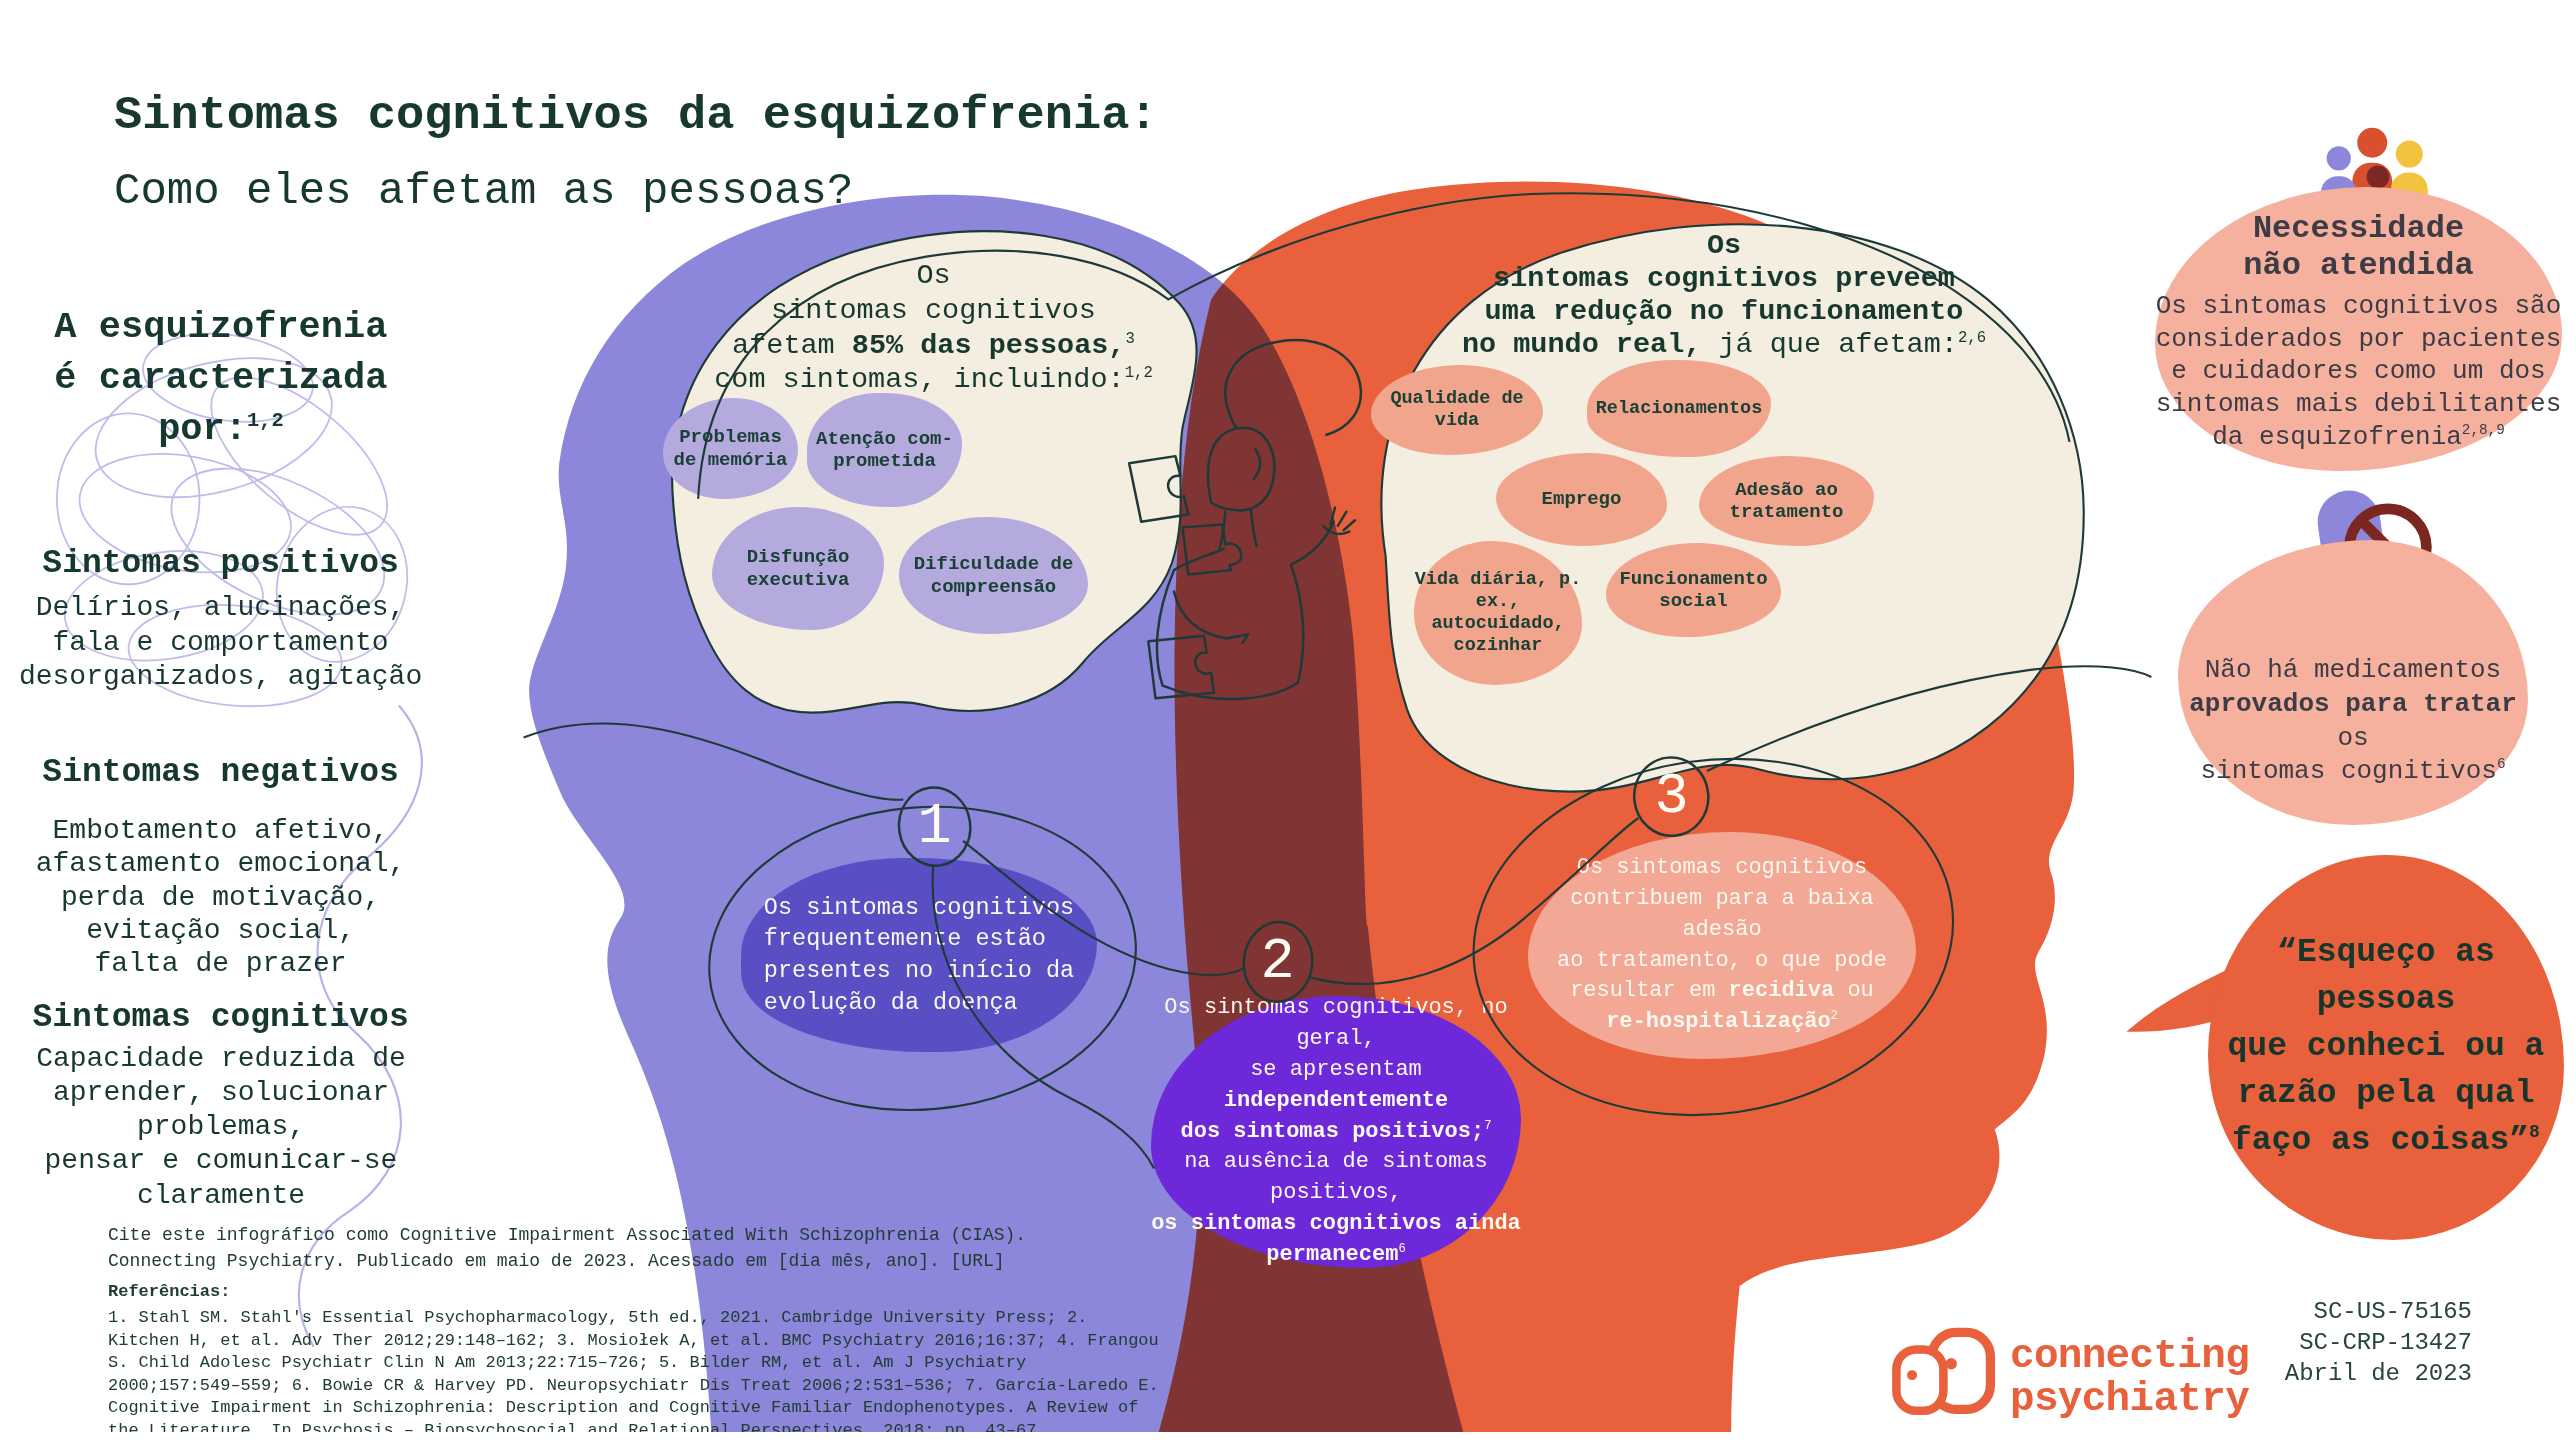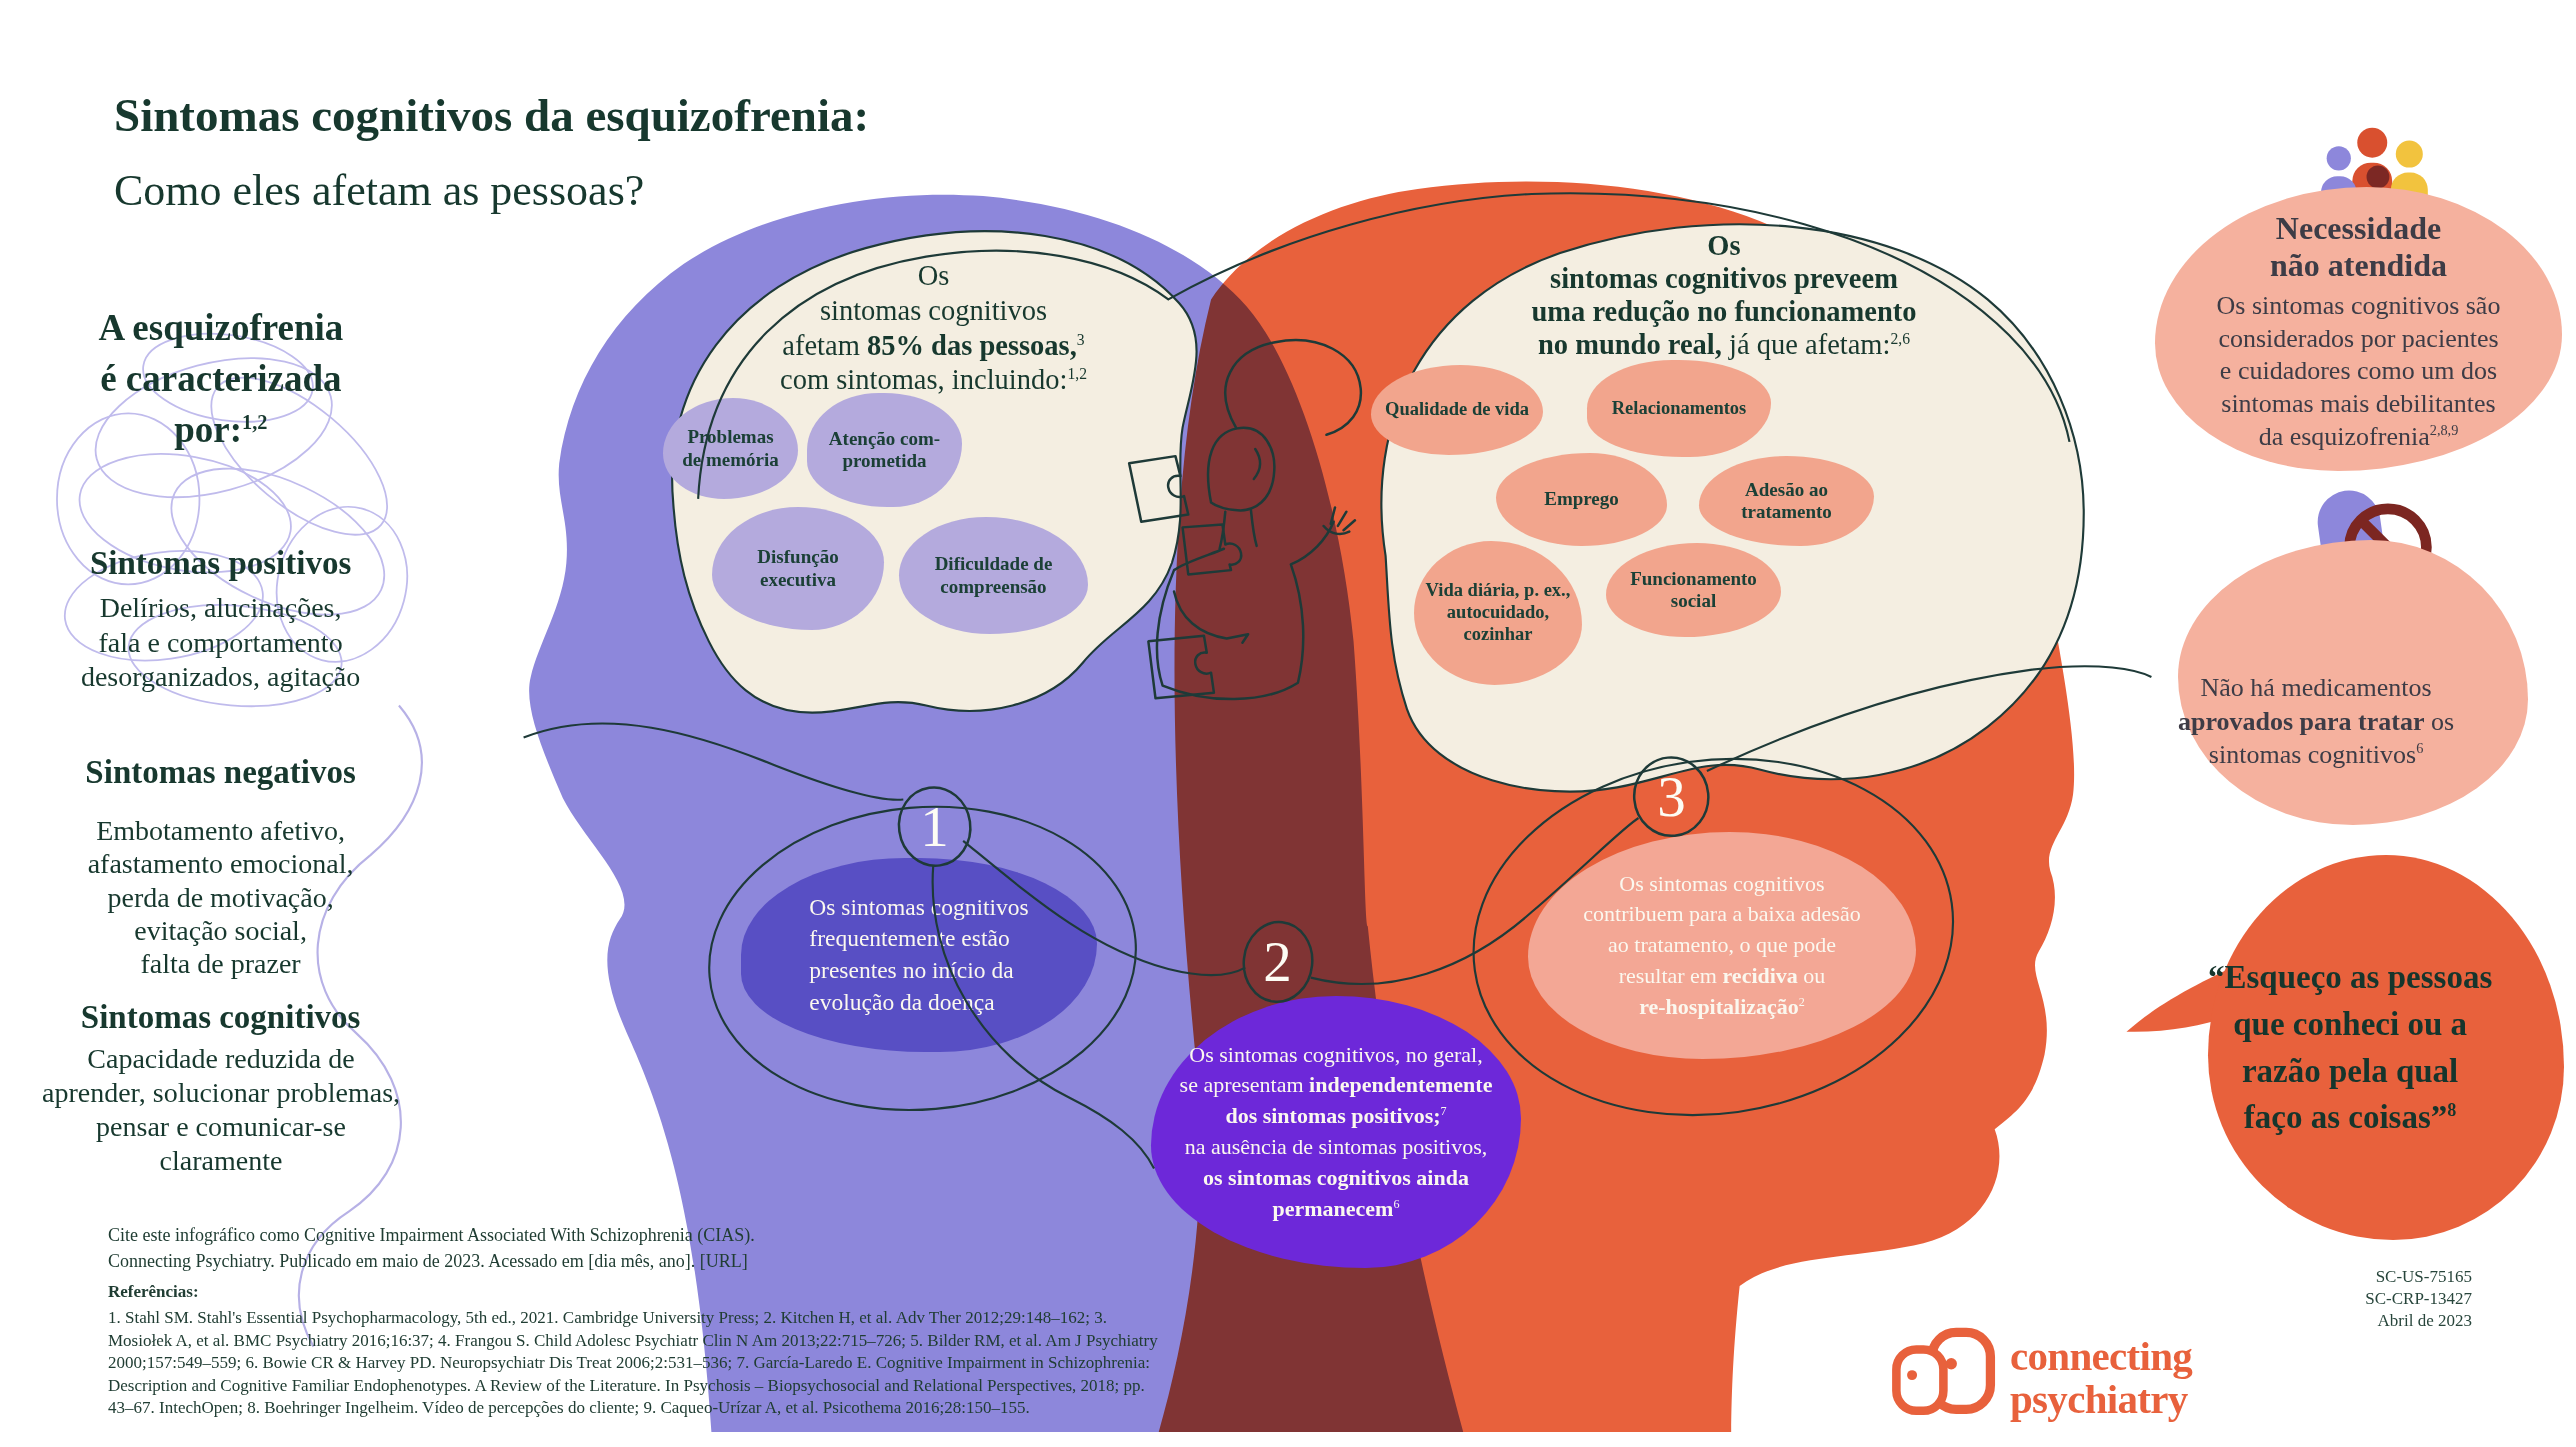--- a/index.html
+++ b/index.html
@@ -1,17 +1,17 @@
 <!DOCTYPE html>
 <html style="font-size:11.4px"><head>
 <meta charset="utf-8">
 <style>
   html,body{margin:0;padding:0;background:#fff}
   .page{position:relative;width:2576px;height:1432px;background:#ffffff;overflow:hidden;
-        font-family:Liberation Serif, serif;color:#17382e}
+        font-family:Liberation Mono, monospace;color:#17382e}
   .abs{position:absolute}
   .pl{white-space:pre-line}
   .b{font-weight:700}
   sup{font-size:.55em;vertical-align:super;line-height:0}
   svg{position:absolute;left:0;top:0}
   .center{text-align:center}
   .flexc{display:flex;align-items:center;justify-content:flex-start}
   .charcoal{color:#3d3c46}
   .bubble{position:absolute;display:flex;align-items:center;justify-content:center;text-align:center;
           font-weight:700;color:#1b4036;line-height:1.18}
@@ -257,21 +257,21 @@
   <div class="abs content pl" style="left:108px;top:1222px;width:1054px;font-size:18px;line-height:1.45;color:#203d33">Cite este infográfico como Cognitive Impairment Associated With Schizophrenia (CIAS).
 Connecting Psychiatry. Publicado em maio de 2023. Acessado em [dia mês, ano]. [URL]</div>
   <div class="abs content" style="left:108px;top:1282px;width:1054px;font-size:17px;font-weight:800;color:#203d33">Referências:</div>
   <div class="abs content" style="left:108px;top:1307px;width:1054px;font-size:17px;line-height:1.33;color:#203d33">1. Stahl SM. Stahl's Essential Psychopharmacology, 5th ed., 2021. Cambridge University Press; 2. Kitchen H, et al. Adv Ther 2012;29:148–162; 3. Mosiołek A, et al. BMC Psychiatry 2016;16:37; 4. Frangou S. Child Adolesc Psychiatr Clin N Am 2013;22:715–726; 5. Bilder RM, et al. Am J Psychiatry 2000;157:549–559; 6. Bowie CR &amp; Harvey PD. Neuropsychiatr Dis Treat 2006;2:531–536; 7. García-Laredo E. Cognitive Impairment in Schizophrenia: Description and Cognitive Familiar Endophenotypes. A Review of the Literature. In Psychosis – Biopsychosocial and Relational Perspectives, 2018; pp. 43–67. IntechOpen; 8. Boehringer Ingelheim. Vídeo de percepções do cliente; 9. Caqueo-Urízar A, et al. Psicothema 2016;28:150–155.</div>
 
   <div class="abs content" style="left:2010px;top:1335px;line-height:1.06;color:#e8613c;font-weight:800;letter-spacing:-0.7px">
     <div style="font-size:41px">connecting</div>
     <div style="font-size:41px">psychiatry</div>
   </div>
 
-  <div class="abs content" style="left:2280px;top:1266px;width:192px;text-align:right;font-size:17px;line-height:1.3;color:#27453b">
+  <div class="abs content" style="left:2280px;top:1296px;width:192px;text-align:right;font-size:24px;line-height:1.3;color:#27453b">
     <div>SC-US-75165</div>
     <div>SC-CRP-13427</div>
     <div>Abril de 2023</div>
   </div>
 
   <svg class="lines" width="2576" height="1448" viewBox="0 0 3616 2032">
     <g fill="none" stroke="#1e3a38" stroke-width="3">
 
       <path d="M 980 700 C 990 500 1120 390 1300 360 C 1430 338 1560 360 1640 420 C 1800 330 1990 280 2150 272 C 2420 262 2680 330 2820 470 C 2870 520 2895 570 2905 620"></path>
 

